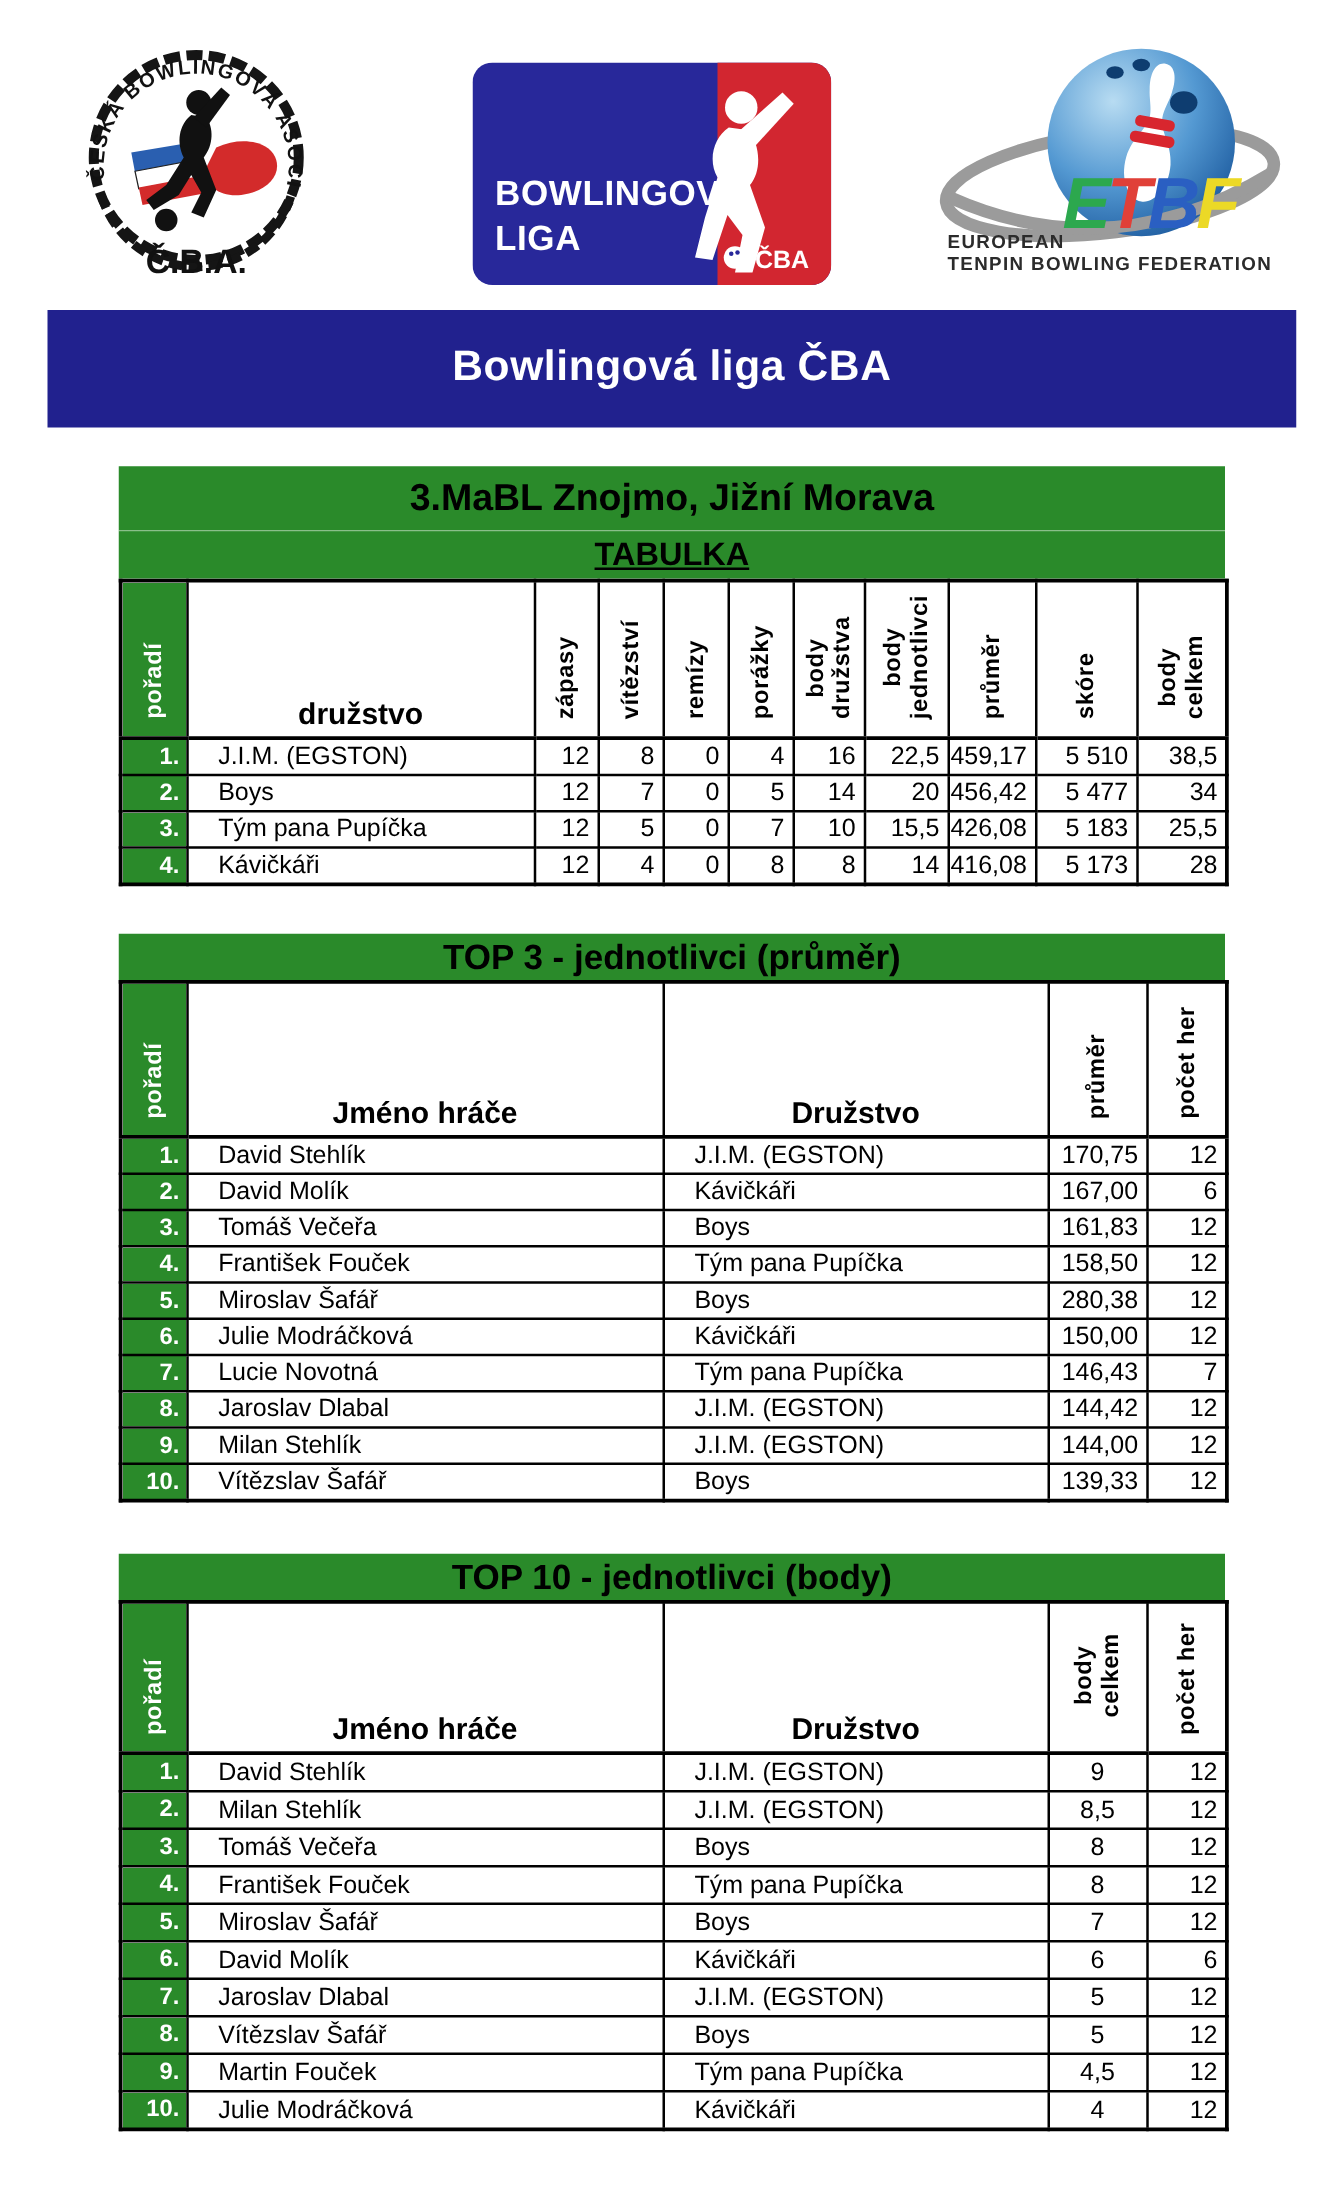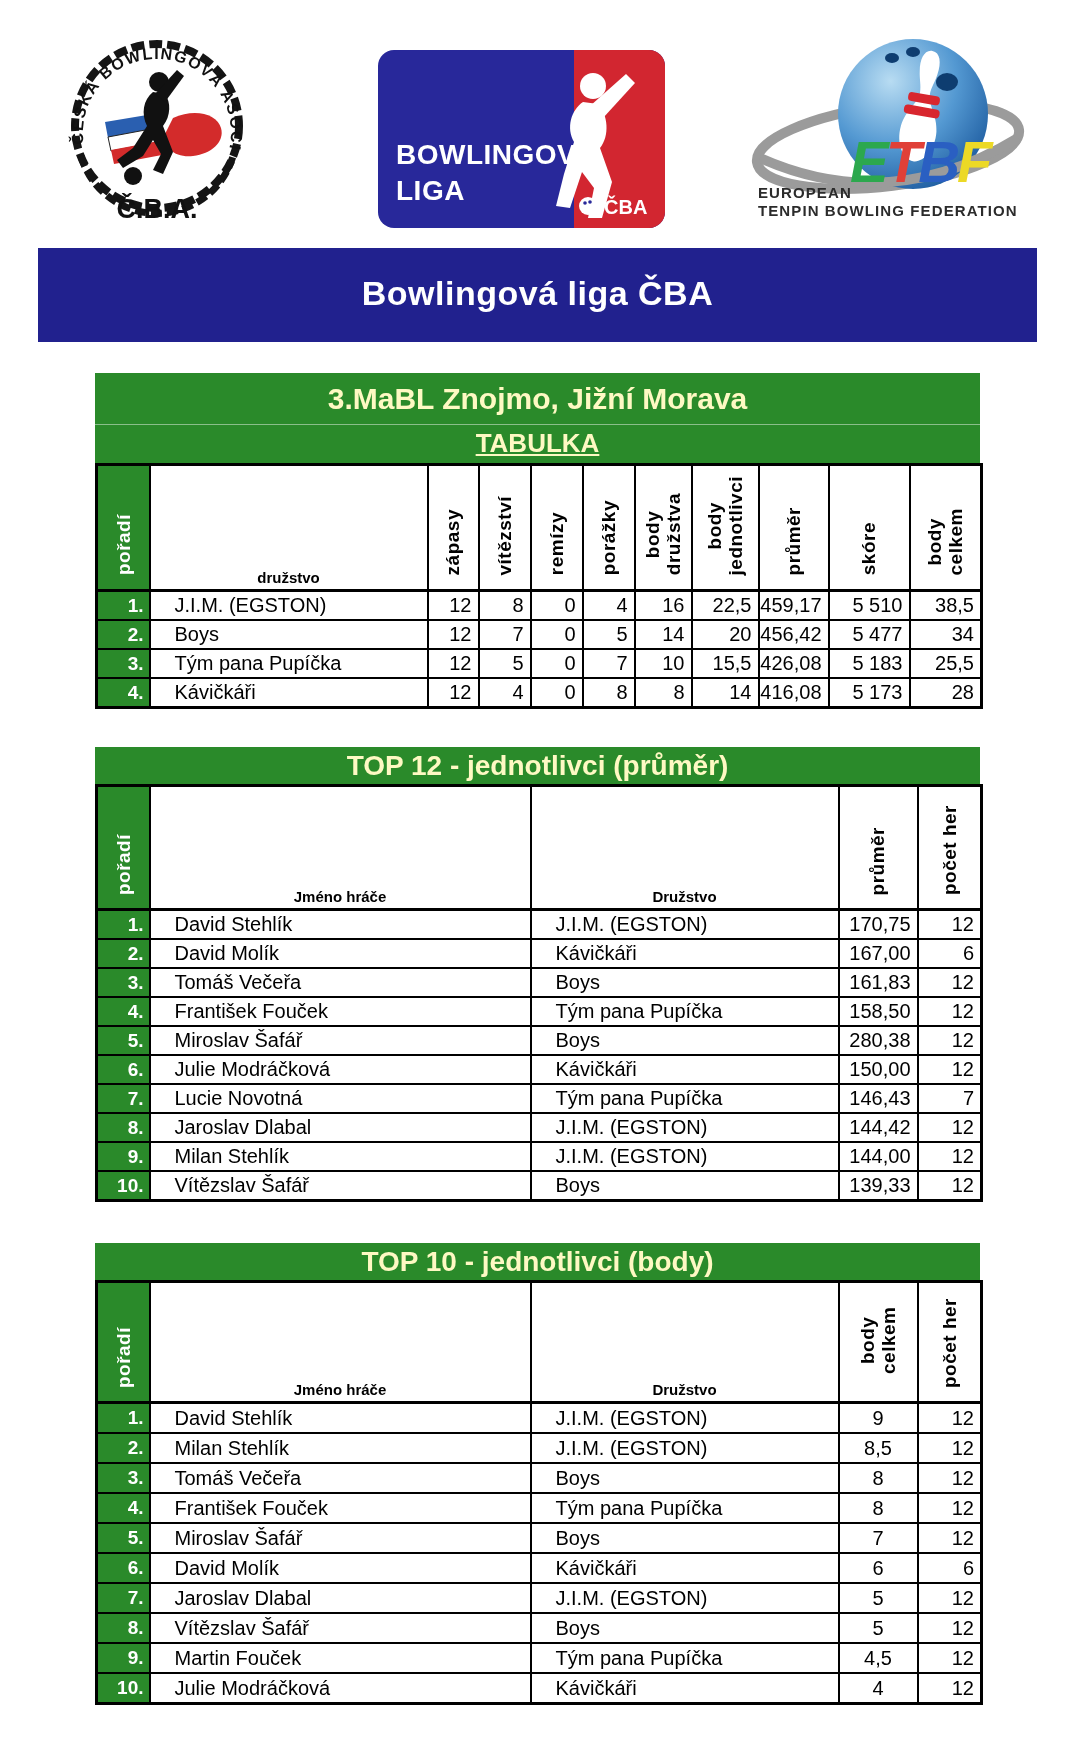--- a/index.html
+++ b/index.html
@@ -8,21 +8,21 @@
   .logo { position:absolute; }
   .logo-cba  { left:55px;  top:30px; }
   .logo-liga { left:378px; top:50px; }
   .logo-etbf { left:750px; top:30px; }
 
   .banner { position:absolute; left:38px; top:248px; width:999px; height:94px;
             background:#21218e; color:#fff; text-align:center; }
   .banner .t1 { font-size:34px; font-weight:bold; padding-top:26px; letter-spacing:0.5px; }
   .banner .t2 { font-size:19px; font-weight:bold; margin-top:5px; }
 
-  .gbar { position:absolute; left:95px; width:885px; background:#2a8a2a; color:#fef9c3;
+  .gbar { position:absolute; left:95px; width:885px; background:#2a8a2a; color:#000000;
           font-weight:bold; text-align:center; box-sizing:border-box; }
   #green1 { top:373px; height:90px; }
   #green1 .r1 { font-size:30px; line-height:51px; border-bottom:1px solid rgba(255,255,255,0.45); }
   #green1 .r2 { font-size:26px; line-height:37px;text-decoration:underline; }
   #green2 { top:747px;  height:37px; font-size:28px; line-height:37px; }
   #green3 { top:1243px; height:37px; font-size:28px; line-height:37px; }
 
   table { position:absolute; left:95px; border-collapse:collapse; table-layout:fixed;
           width:885px; background:#fff; border:3px solid #000; }
   #table1 { top:463px; }
@@ -38,21 +38,21 @@
   #table3 td { height:28px; }
 
   th.rankhead { background:#2a8a2a; }
   .clip { height:112px; overflow:hidden; display:flex; align-items:flex-end;
           justify-content:center; padding-bottom:8px; box-sizing:border-box; }
   #table3 .clip { height:100px; padding-bottom:4px; }
   .vert { writing-mode:vertical-rl; transform:rotate(180deg); white-space:pre-line;
           font-weight:bold; font-size:19px; line-height:1.12; letter-spacing:0.5px; color:#000; }
   .rankhead .vert { color:#fff; }
   th.bottom { vertical-align:bottom; text-align:center; padding-bottom:3px;
-              font-weight:bold; font-size:15px; }
+              font-weight:bold; font-size:24px; }
 
   td.rank { background:#2a8a2a; color:#fff; font-weight:bold; text-align:right;
             padding-right:5px; font-size:19px; }
   td.txt  { text-align:left;  padding-left:24px;  font-size:20px; }
   td.num  { text-align:right; padding-right:6px; font-size:20px; }
   td.cnum { text-align:center; font-size:20px; }
 
   .etbf-cap { font-size:15px; font-weight:bold; fill:#2b2b2b; letter-spacing:1.1px; }
 </style>
 </head>
@@ -253,21 +253,21 @@
       <td class="num">8</td>
       <td class="num">8</td>
       <td class="num">14</td>
       <td class="num">416,08</td>
       <td class="num">5 173</td>
       <td class="num">28</td>
     </tr>
   </tbody>
     </table>
 
-  <div class="gbar" id="green2">TOP 12 - jednotlivci (průměr)</div>
+  <div class="gbar" id="green2">TOP 3 - jednotlivci (průměr)</div>
 
   <table id="table2">
     <colgroup>
       <col style="width:53px">
         <col style="width:381px">
         <col style="width:308px">
         <col style="width:79px">
         <col style="width:64px">
     </colgroup>
     <tbody>

